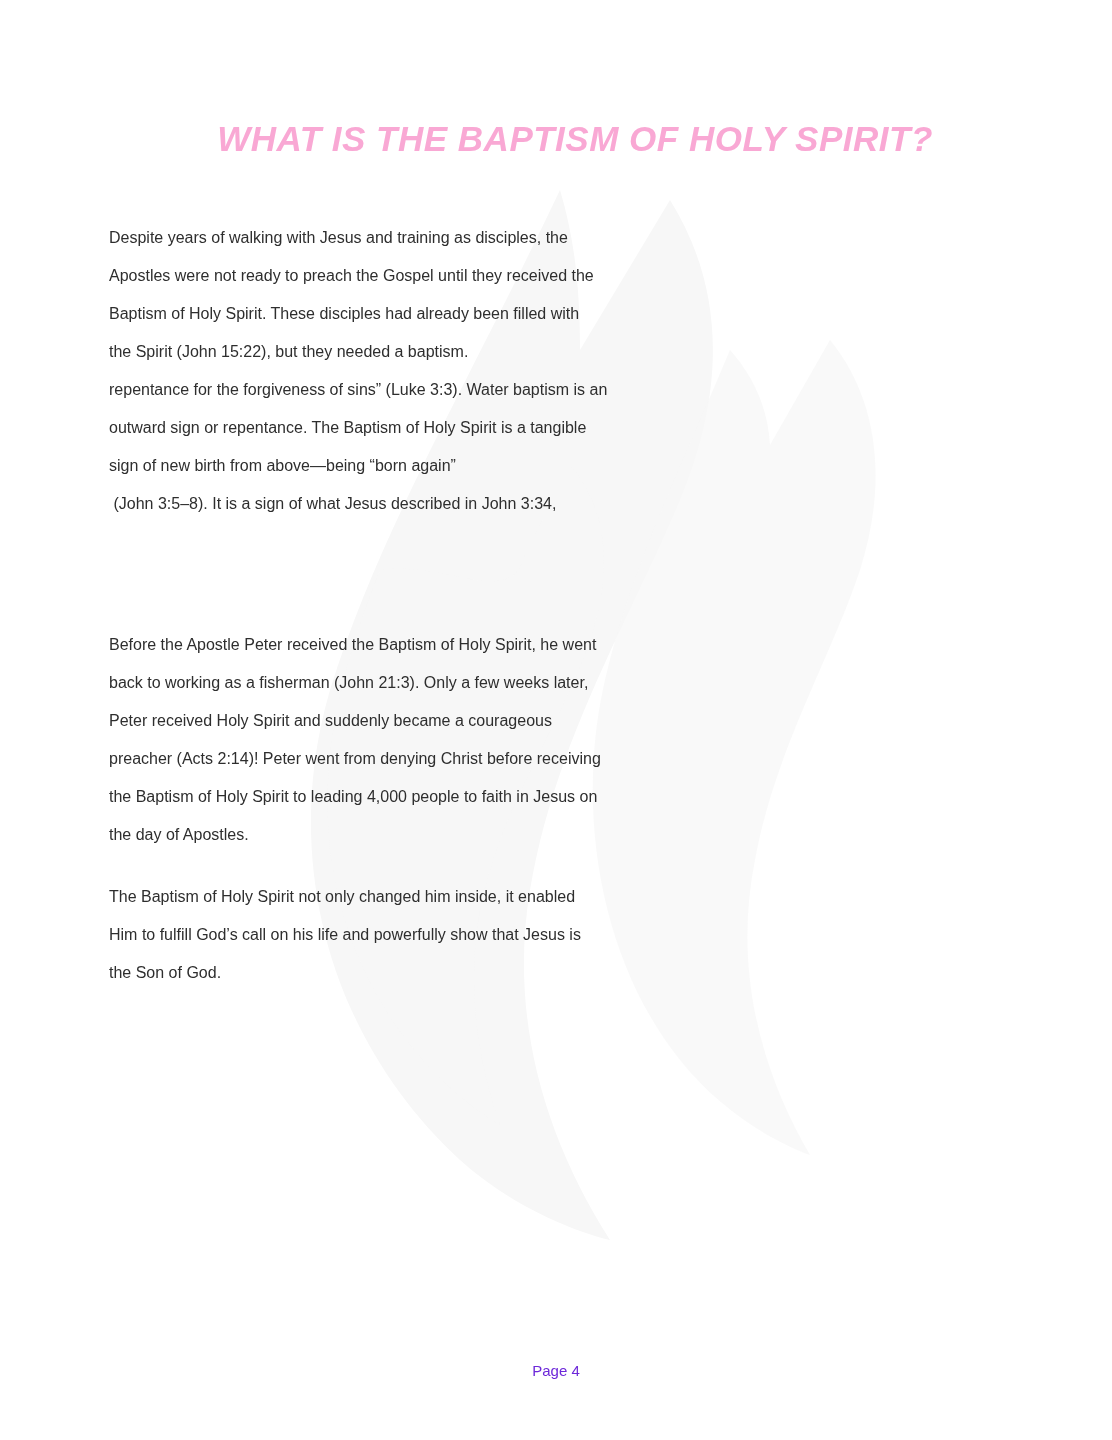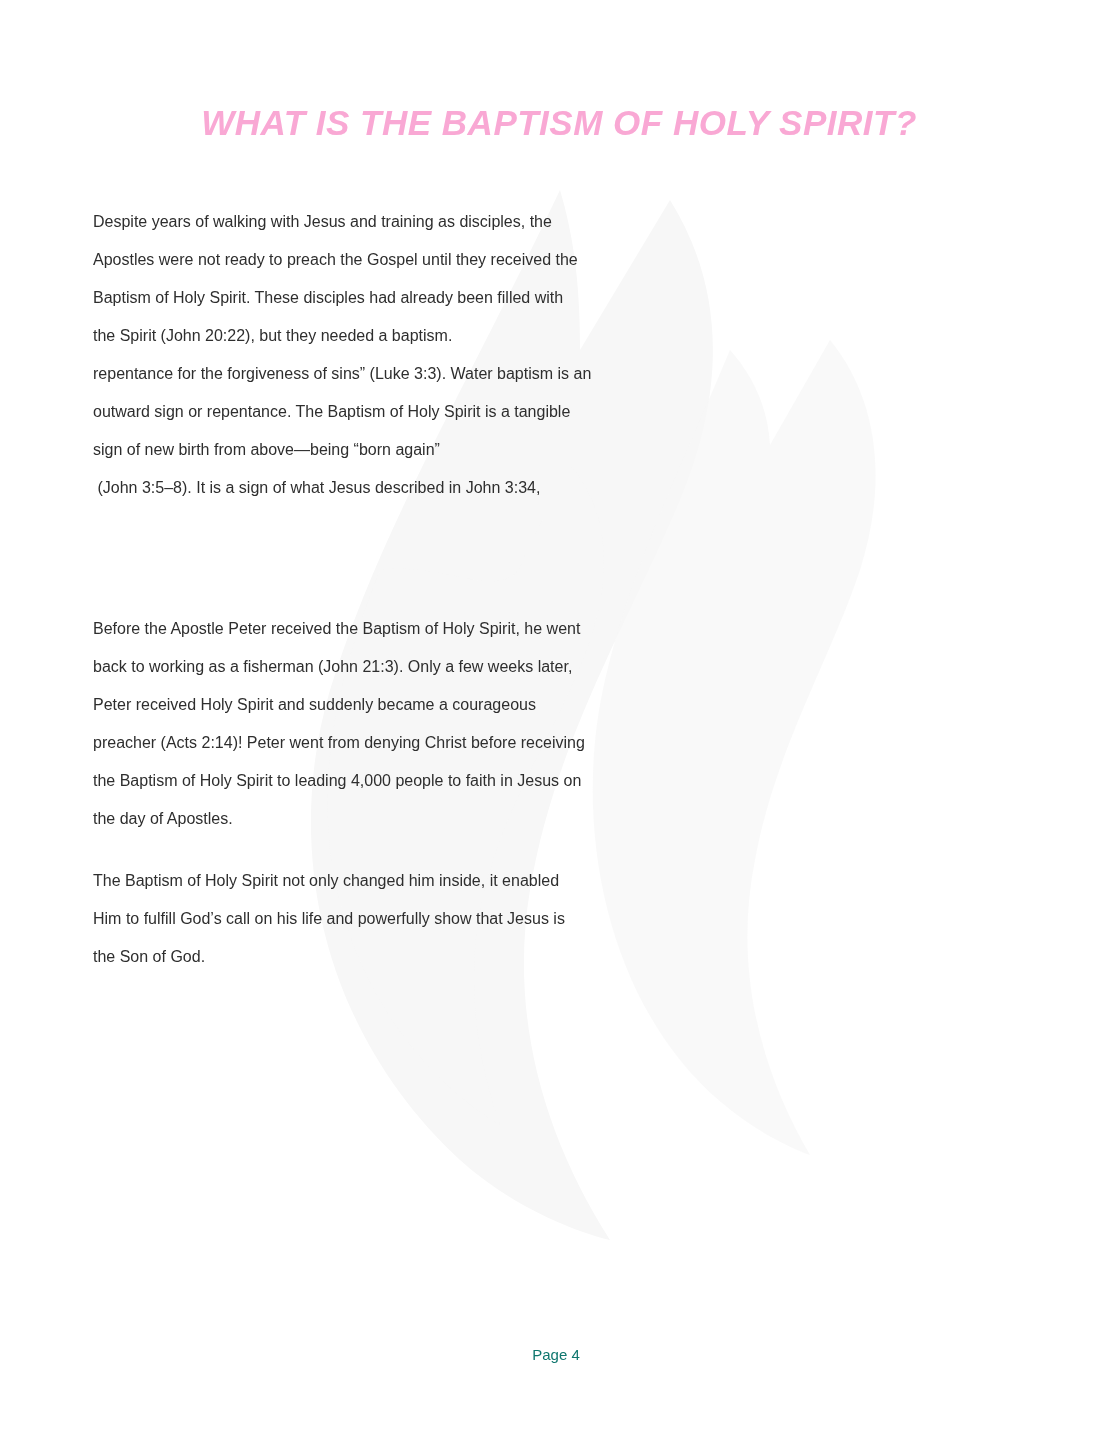--- a/index.html
+++ b/index.html
@@ -13,21 +13,21 @@
     font-family: "Liberation Sans", sans-serif;
     position: relative;
     overflow: hidden;
   }
 
   .page {
     position: relative;
     width: 1112px;
     height: 1440px;
     box-sizing: border-box;
-    padding: 0;
+    padding: 16px;
   }
 
   
   .watermark {
     position: absolute;
     left: 210px;
     top: 170px;
     width: 700px;
     height: 1090px;
     opacity: 1;
@@ -70,21 +70,21 @@
   #para3 { top: 862px; }
 
   .para-line { white-space: pre-wrap; }
 
   .page-number {
     position: absolute;
     left: 0;
     right: 0;
     top: 1346px;
     text-align: center;
-    color: #0f766e;
+    color: #6d28d9;
     font-size: 15px;
     font-family: "Liberation Sans", sans-serif;
   }
 </style>
 </head>
 <body>
 
 <div class="page">
 
   <svg class="watermark" viewBox="0 0 700 1090" aria-hidden="true">
@@ -96,21 +96,21 @@
   </svg>
 
   <div class="content">
 
     <div class="doc-title">WHAT IS THE BAPTISM OF HOLY SPIRIT?</div>
 
     <div class="body-block" id="para1">
       <div class="para-line">Despite years of walking with Jesus and training as disciples, the</div>
       <div class="para-line">Apostles were not ready to preach the Gospel until they received the</div>
       <div class="para-line">Baptism of Holy Spirit. These disciples had already been filled with</div>
-      <div class="para-line">the Spirit (John 20:22), but they needed a baptism.</div>
+      <div class="para-line">the Spirit (John 15:22), but they needed a baptism.</div>
       <div class="para-line">repentance for the forgiveness of sins” (Luke 3:3). Water baptism is an</div>
       <div class="para-line">outward sign or repentance. The Baptism of Holy Spirit is a tangible</div>
       <div class="para-line">sign of new birth from above—being “born again”</div>
       <div class="para-line"> (John 3:5–8). It is a sign of what Jesus described in John 3:34,</div>
     </div>
 
     <div class="body-block" id="para2">
       <div class="para-line">Before the Apostle Peter received the Baptism of Holy Spirit, he went</div>
       <div class="para-line">back to working as a fisherman (John 21:3). Only a few weeks later,</div>
       <div class="para-line">Peter received Holy Spirit and suddenly became a courageous</div>

